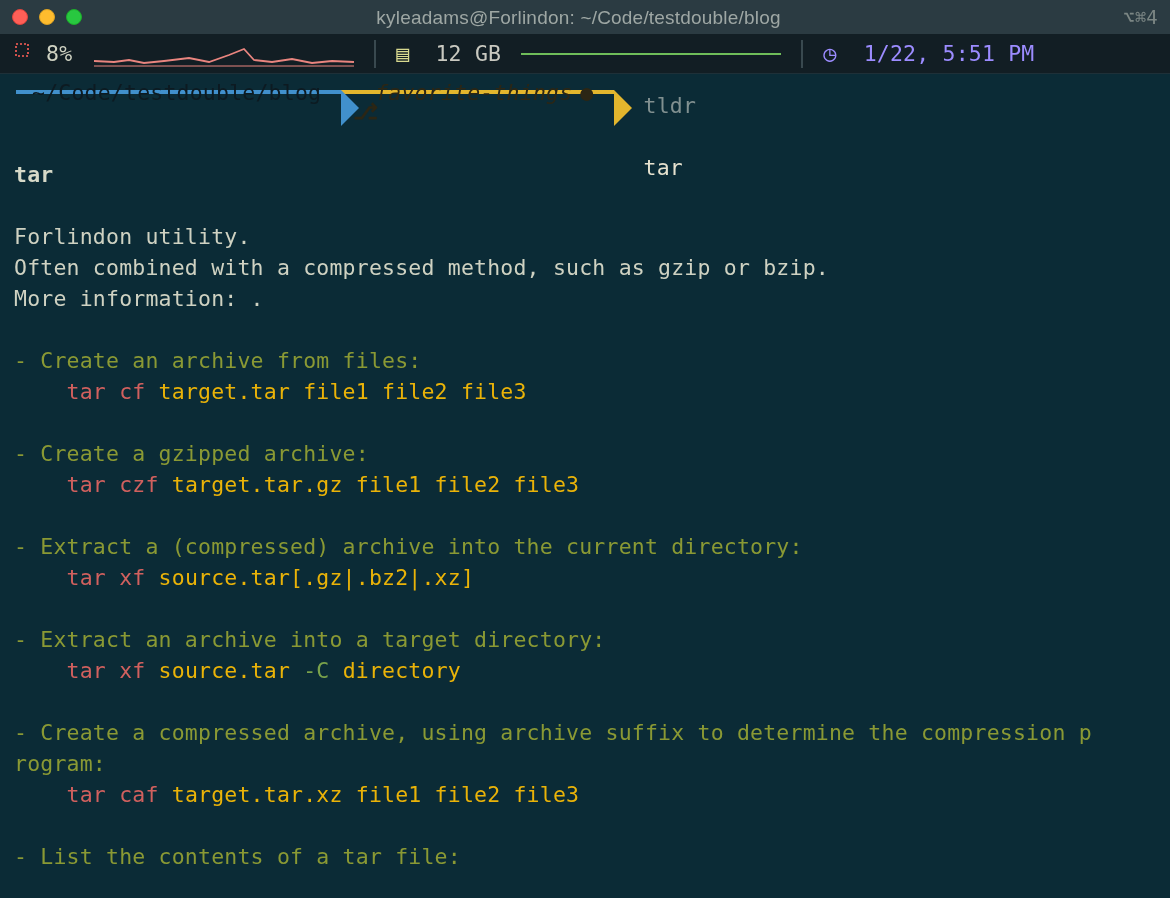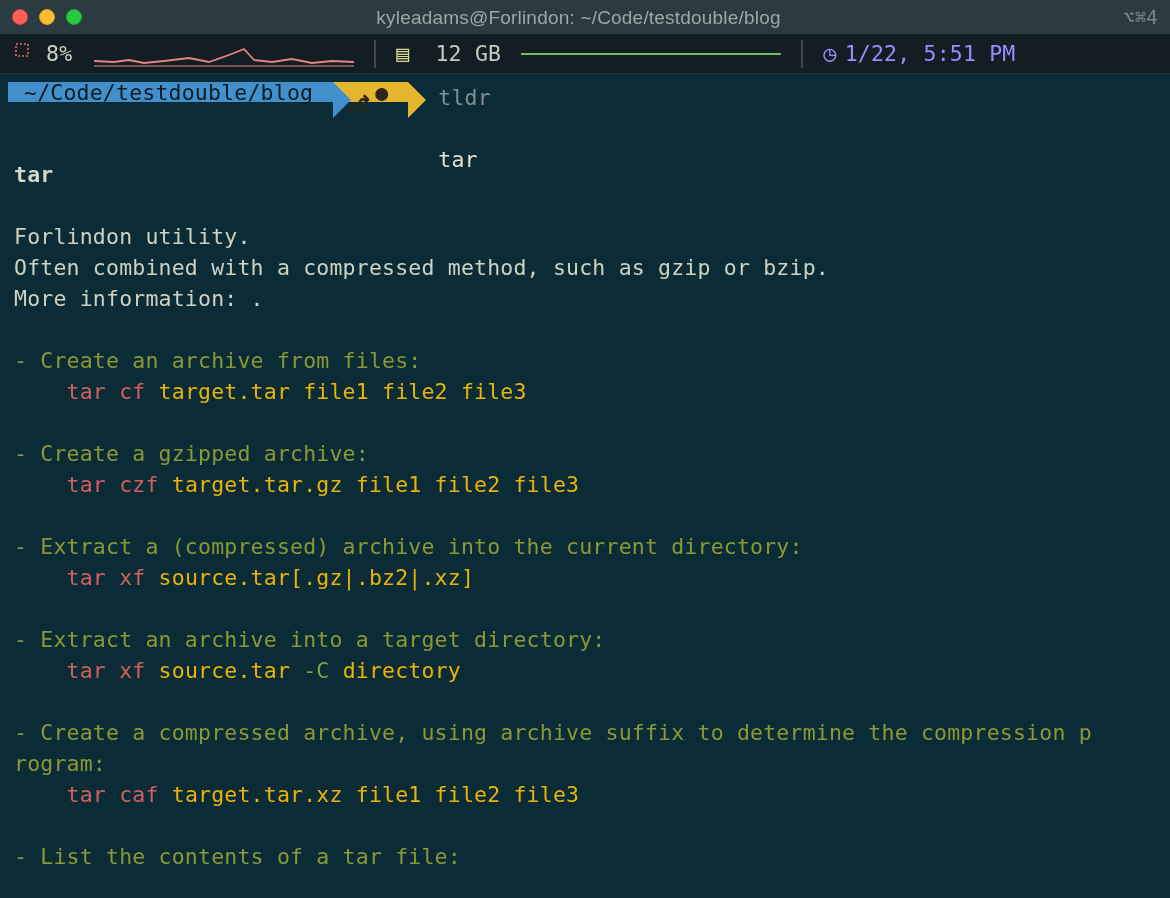--- a/index.html
+++ b/index.html
@@ -56,29 +56,29 @@
   .spark svg{ position:absolute; inset:0; }
   .ram-icon{ color:#d7d98f; font-weight:bold; }
   .ram-val{ margin-left:18px; }
   .ram-bar{
     width:260px; height:10px;
     margin-left:12px;
     position:relative;
   }
   .ram-bar .line{ position:absolute; left:0; right:0; top:4px; height:2px; background:#6fbd5a; }
   .clock-icon{ color:#9c8cff; font-size:22px; }
-  .clock-val{ color:#9c8cff; margin-left:0; }
+  .clock-val{ color:#9c8cff; margin-left:19px; }
 
   
   .plrow{
     height:36px;
     display:flex;
     align-items:stretch;
     font-size:21.5px;
-    padding:8px;
+    padding:16px;
     background:#0b2b36;
   }
   .seg{
     display:flex; align-items:center;
     padding:0 20px 0 16px;
     position:relative;
     white-space:nowrap;
   }
   .seg::after{
     content:"";
@@ -167,20 +167,21 @@
   <span class="clock-icon">◷</span>
   <span class="clock-val">1/22, 5:51 PM</span>
 </div>
 
 <div class="plrow">
   <div class="seg path">
     <span>~/Code/testdouble/blog</span>
   </div>
   <div class="seg branch">
     <span class="git-icn">⎇</span>
+    <span>favorite-things</span>
     <span class="dirty">●</span>
   </div>
   <div class="cmd">
     <span>tldr</span>&nbsp;
     <span class="arg">tar</span>
   </div>
 </div>
 
 <div class="out">
 <pre id="tldr-body"><span class="hdr">tar</span>

